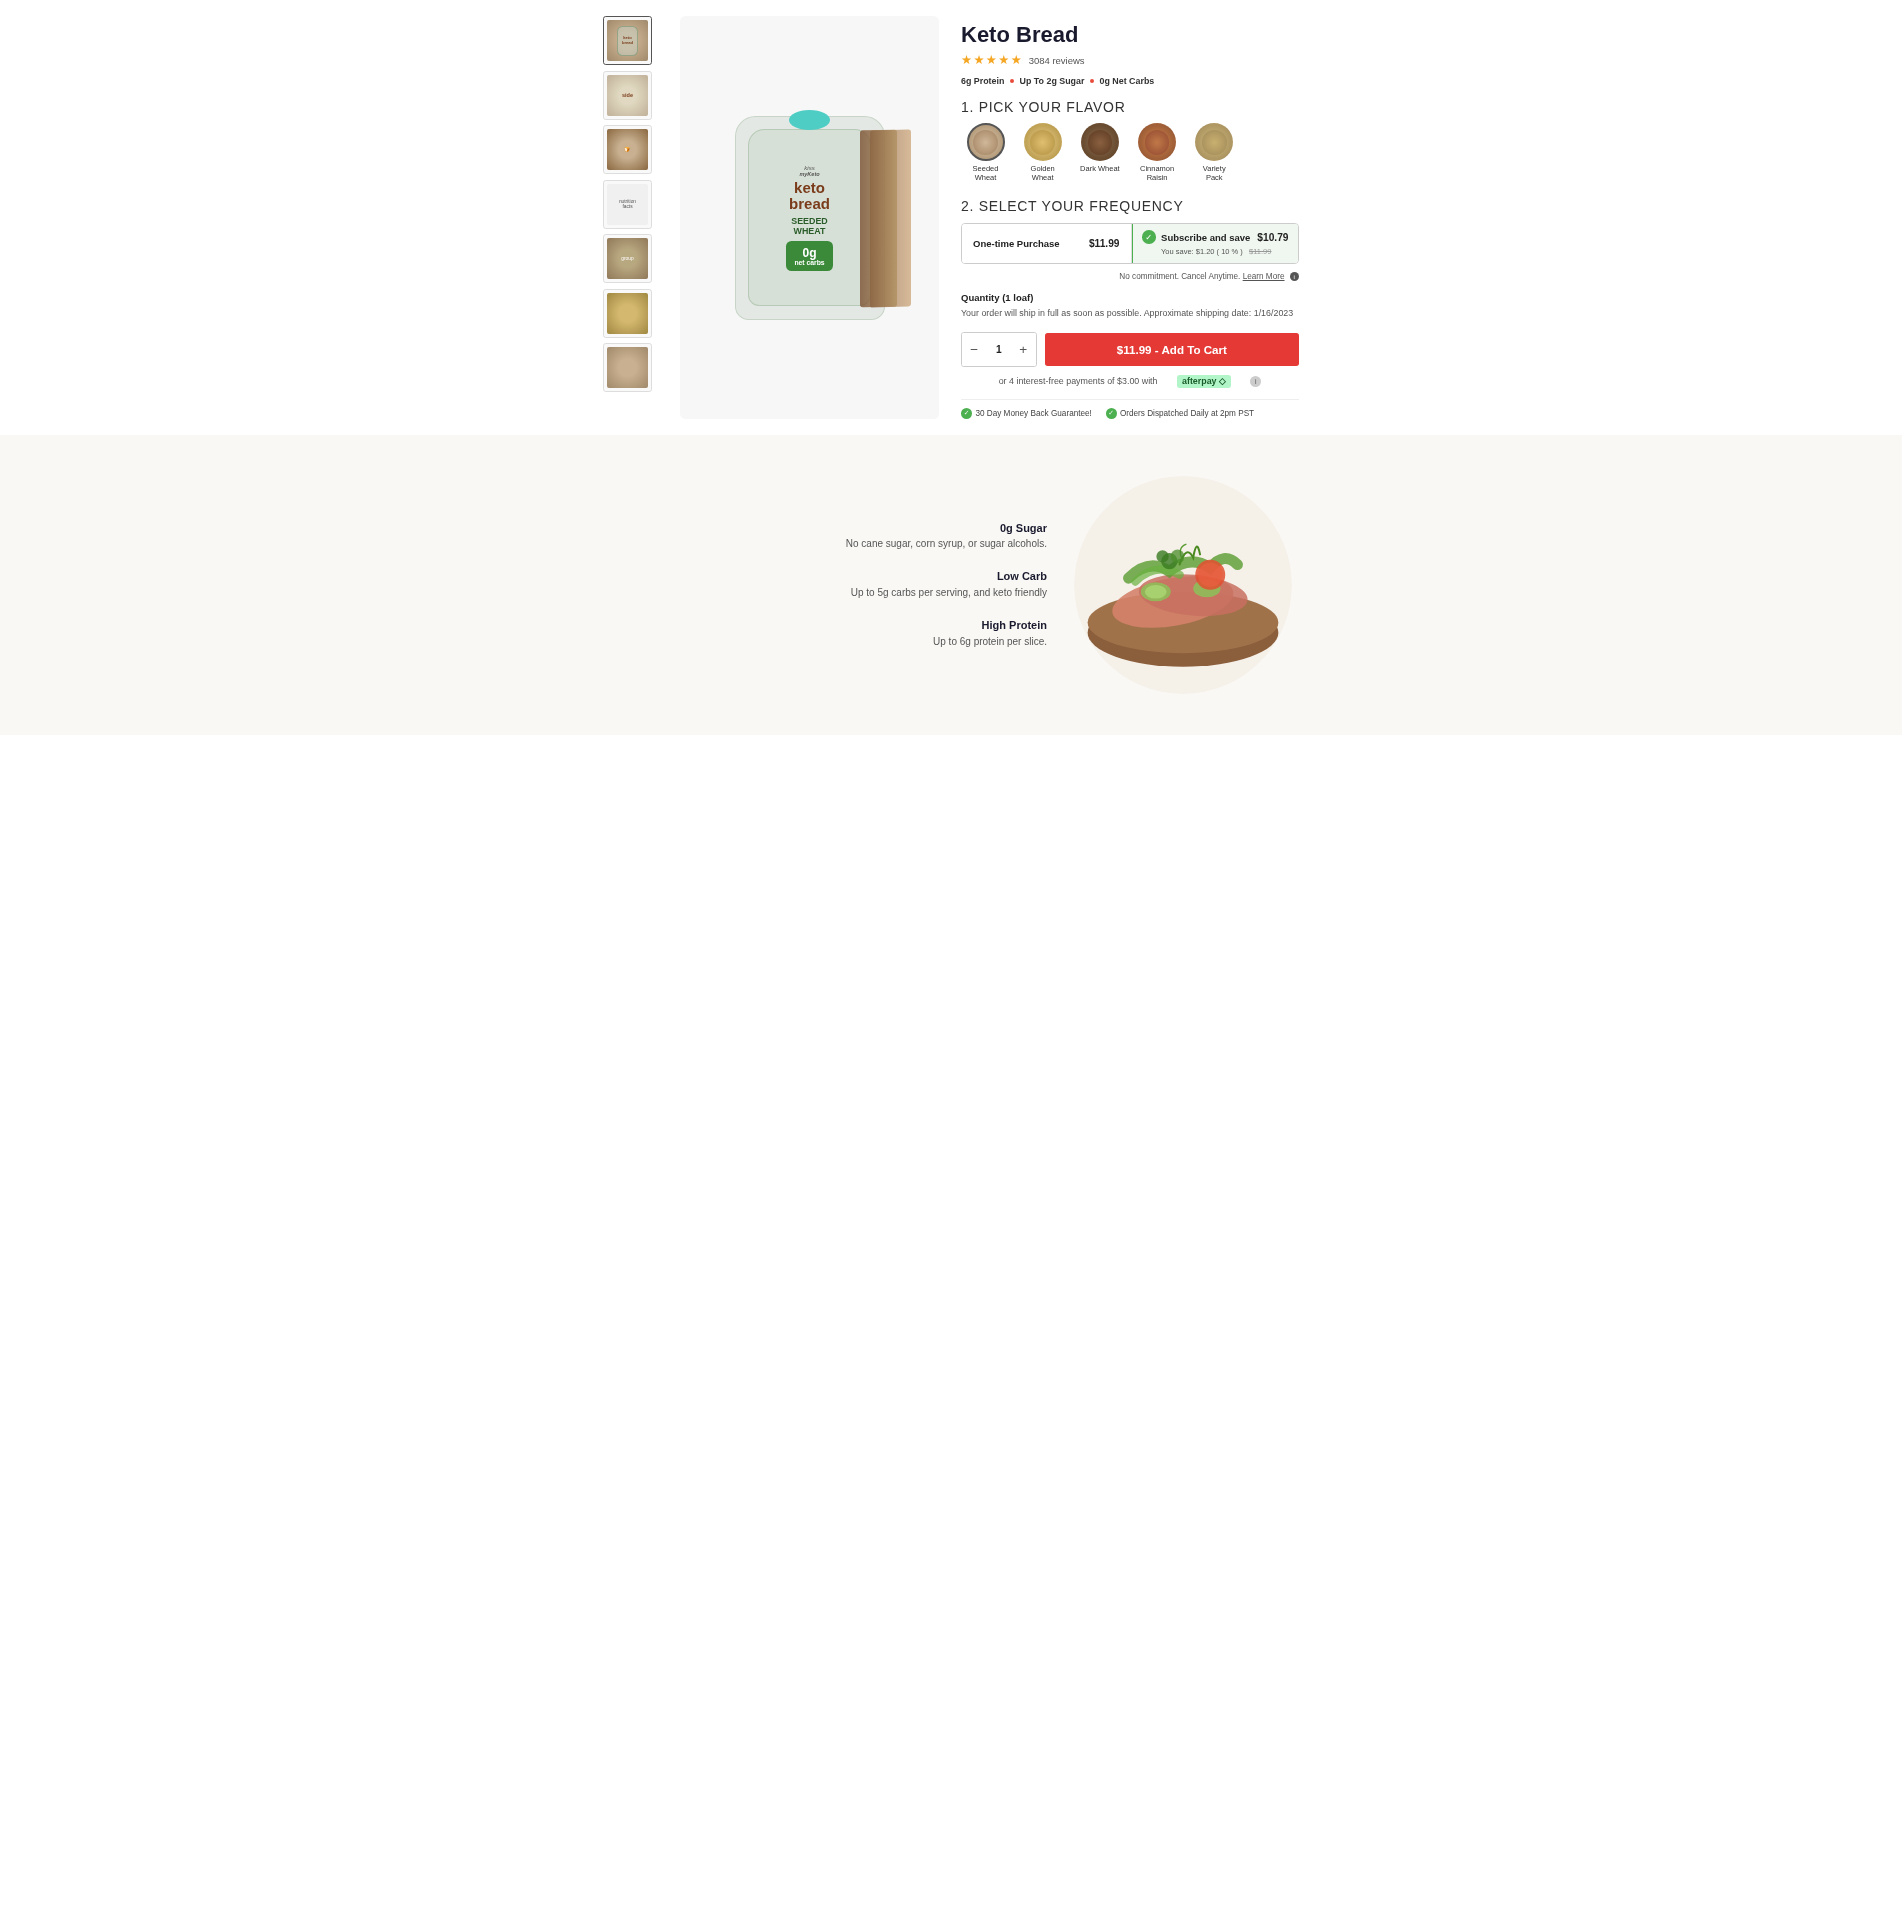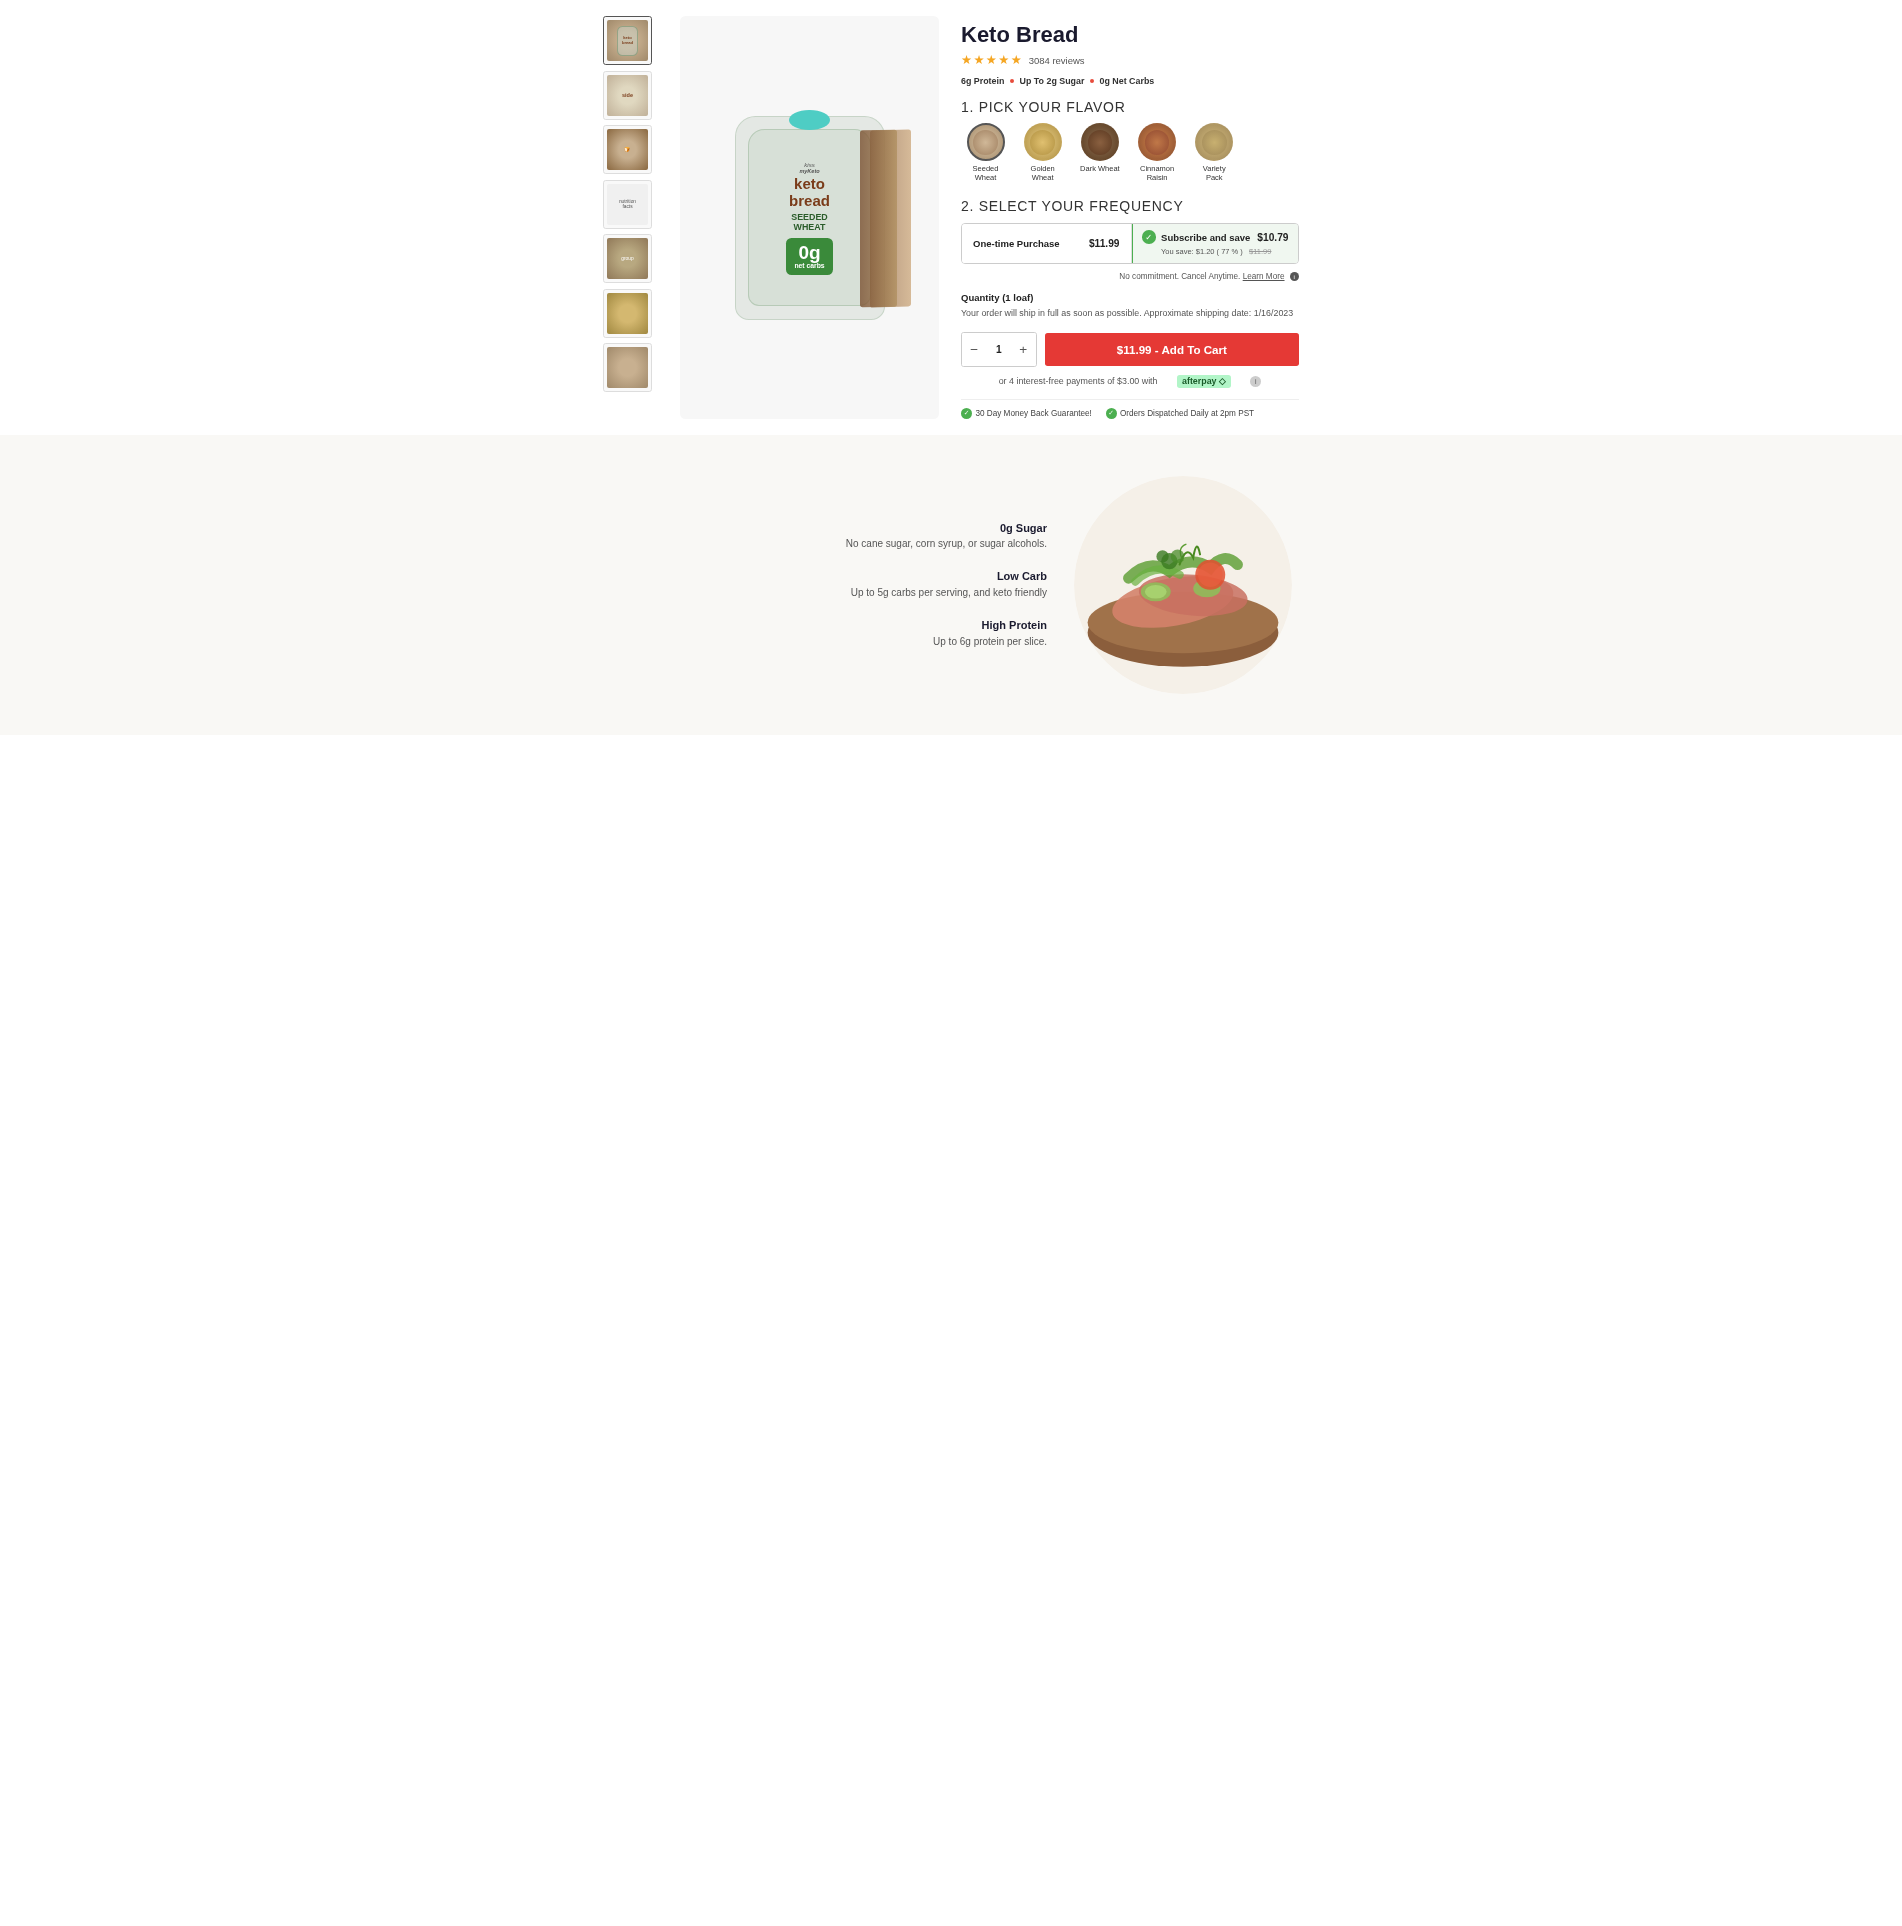--- a/index.html
+++ b/index.html
@@ -443,21 +443,21 @@
       <div class="bag-top"></div>
 
       <div style="position:absolute;right:-27px;top:13.6px;width:41px;height:177px;background:linear-gradient(90deg,#8a6040,#c8a070);border-radius:2.7px;opacity:0.7;transform:skewY(-2deg);"></div>
       <div style="position:absolute;right:-13.6px;top:13.6px;width:37px;height:177px;background:linear-gradient(90deg,#7a5030,#b09060);border-radius:2.7px;opacity:0.8;transform:skewY(-1deg);"></div>
       <div style="background:rgba(200,215,200,0.45);width:123px;height:177px;border-radius:16.4px 16.4px 11px 11px;display:flex;flex-direction:column;align-items:center;justify-content:center;padding:11px;border:0.7px solid rgba(150,180,150,0.5);">
         <div class="bag-brand" style="font-size:6.1px;color:#555;font-style:italic;margin-bottom:0;">kiss</div>
         <div style="font-size:5.5px;color:#555;font-style:italic;margin-bottom:2.7px;font-weight:700;">myKeto</div>
         <div class="bag-title">keto<br>bread</div>
         <div class="bag-subtitle">SEEDED<br>WHEAT</div>
         <div style="background:#3a8a3a;color:#fff;border-radius:5.5px;padding:5.5px 8.2px;margin-top:5.5px;text-align:center;">
-          <div style="font-size:19px;font-weight:900;line-height:1;">0g</div>
+          <div style="font-size:12px;font-weight:900;line-height:1;">0g</div>
           <div style="font-size:6.8px;font-weight:700;">net carbs</div>
         </div>
       </div>
     </div>
   </div>
 
   <div class="product-info">
 
     <h1 class="product-title">Keto Bread</h1>
 
@@ -525,21 +525,21 @@
 
       <div class="freq-option selected" style="flex-direction:column;align-items:flex-start;padding:6.8px 9.5px;">
         <div style="display:flex;align-items:center;width:100%;justify-content:space-between;">
           <div style="display:flex;align-items:center;">
             <div class="freq-selected-icon">✓</div>
             <span class="freq-label">Subscribe and save</span>
           </div>
           <span class="freq-price">$10.79</span>
         </div>
         <div style="font-size:7.5px;color:#555;margin-top:2.7px;padding-left:19px;">
-          <span>You save: $1.20 ( 77 % )</span>
+          <span>You save: $1.20 ( 10 % )</span>
           <span class="freq-sub-strike" style="margin-left:4.1px;">$11.99</span>
         </div>
       </div>
     </div>
 
     <div class="no-commitment">
       <span>No commitment. Cancel Anytime.</span>
       <a href="#">Learn More</a>
       <span style="margin-left:2.7px;display:inline-flex;width:9.5px;height:9.5px;background:#555;border-radius:50%;color:#fff;font-size:6.1px;align-items:center;justify-content:center;">i</span>
     </div>

